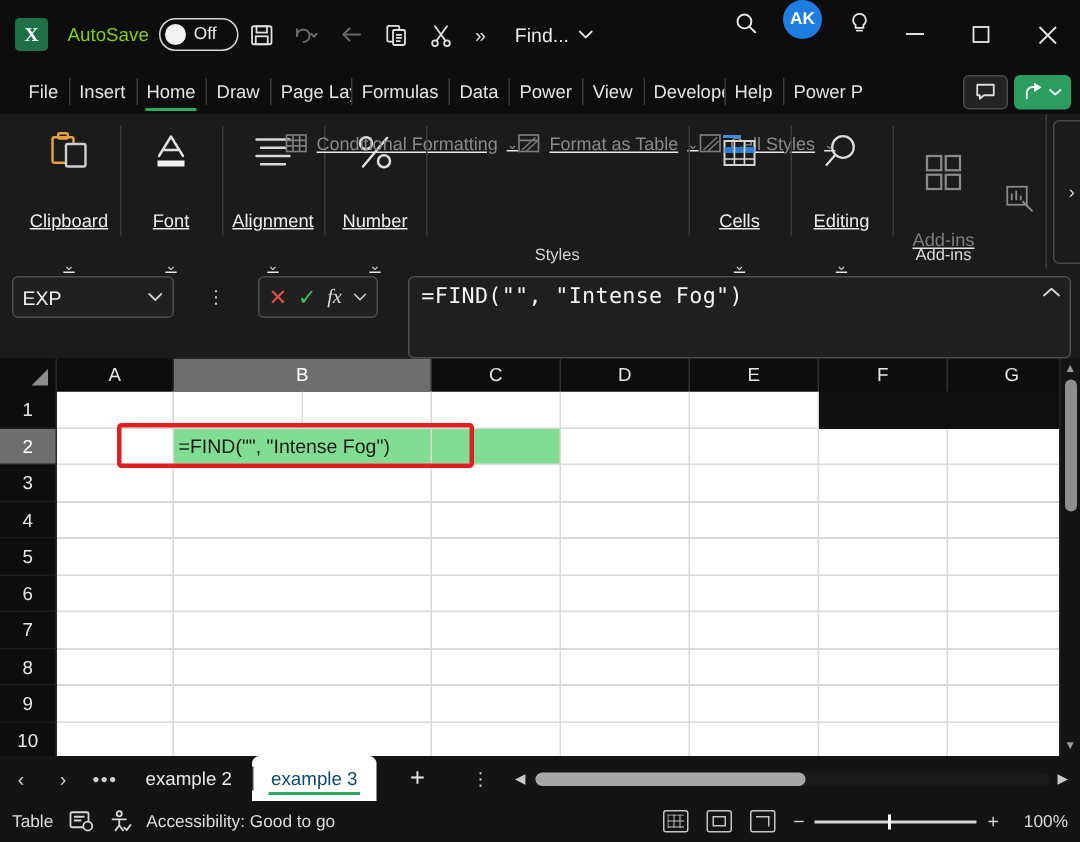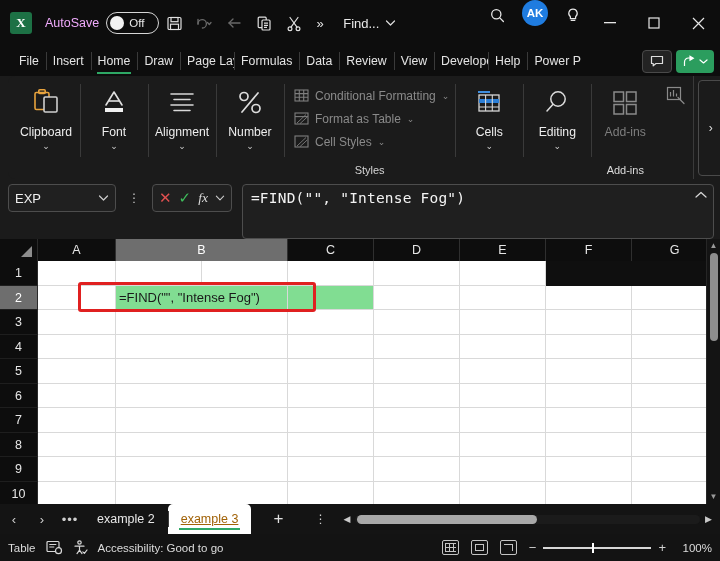--- a/index.html
+++ b/index.html
@@ -17,21 +17,21 @@
   .titlebar {
     height: 46px; background: #0d0d0d; display: flex; align-items: center;
     padding: 0 0 0 10px; flex: none; position: relative;
   }
   .xl-logo {
     width: 22px; height: 22px; background: #1d7145; border-radius: 3px;
     display: flex; align-items: center; justify-content: center;
     color: #fff; font-size: 13px; font-weight: bold; font-family: "Liberation Serif", serif;
     flex: none;
   }
-  .autosave-label { font-size: 12.5px; color: #f0abfc; margin-left: 13px; white-space: nowrap; }
+  .autosave-label { font-size: 12.5px; color: #84cc16; margin-left: 13px; white-space: nowrap; }
   .toggle {
     margin-left: 7px; width: 53px; height: 22px; border-radius: 11px;
     border: 1.4px solid #d6d6d6; display: flex; align-items: center; padding: 0 3px;
     flex: none;
   }
   .toggle .knob { width: 14px; height: 14px; border-radius: 50%; background: #f2f2f2; flex:none; }
   .toggle .tlabel { font-size: 11.5px; color: #e8e8e8; margin-left: 5px; }
   .tbtn {
     width: 30px; height: 30px; display: flex; align-items: center; justify-content: center;
     flex: none; color: #e0e0e0;
@@ -73,40 +73,40 @@
   .share-btn {
     height: 23px; padding: 0 6px; background: #2b9d5e; border-radius: 4px;
     display: flex; align-items: center; gap: 3px; color: #fff;
   }
 
   
   .ribbon {
     height: 103px; background: #1b1b1b; margin: 0 8px; border-radius: 7px;
     display: flex; align-items: stretch; flex: none; position: relative; padding-left: 4px;
   }
-  .rgroup { display: flex; flex-direction: column; align-items: center; justify-content: flex-start;
-            padding: 7px 0 0 0; position: relative; }
+  .rgroup { display: flex; align-items: center; justify-content: center;
+            padding: 7px 0 0 0; position: relative; text-decoration: underline; }
   .rgroup + .rgroup::before {
     content:""; position:absolute; left:0; top:8px; bottom:22px; width:1px; background:#3a3a3a;
   }
-  .bigbtn { display:flex; flex-direction:column; align-items:center; width: 68px; }
+  .bigbtn { display:flex; flex-direction:column; align-items:center; width: 68px; gap: 16px; }
   .bigbtn .bi { height: 40px; display:flex; align-items:center; justify-content:center; }
   .bigbtn .bl { font-size: 12.2px; color: #ededed; margin-top: 2px; white-space: nowrap; }
   .bigbtn .bc { font-size: 9px; color: #cfcfcf; line-height: 8px; margin-top: 3px; }
   .bigbtn.dimmed .bl { color: #7e7e7e; }
   .styles-group { padding: 8px 6px 0 10px; align-items: flex-start; width: 175px; }
   .srow { display: flex; align-items: center; gap: 6px; height: 23px; color: #8a8a8a; font-size: 12px; white-space: nowrap; }
   .grp-caption { position: absolute; bottom: 3px; left: 0; right: 0; text-align: center; font-size: 11px; color: #dcdcdc; }
   .grp-caption.dim { color: #d4d4d4; }
   .ribbon-tail { margin-left: auto; display: flex; align-items: stretch; }
   .overflow-col { width: 34px; border-left: 1px solid #3a3a3a; display:flex; align-items:center; justify-content:center; }
   .ovbox { width: 26px; height: 96px; border: 1px solid #4a4a4a; border-radius: 4px; display:flex; align-items:center; justify-content:center; color:#ddd; font-size: 12px;}
 
   
-  .fbar { height: 60px; background: #1b1b1b; display: flex; align-items: flex-start; padding: 5px 6px 0 8px; flex: none; gap: 10px; }
+  .fbar { height: 60px; background: #1b1b1b; display: flex; align-items: flex-start; padding: 5px 6px 0 8px; flex: none; gap: 20px; }
   .namebox {
     width: 108px; height: 28px; border: 1px solid #4d4d4d; border-radius: 4px; background: #202020;
     display: flex; align-items: center; padding: 0 6px; justify-content: space-between;
   }
   .namebox span { font-size: 13px; color: #f0f0f0; }
   .vdots { width: 16px; height: 28px; display:flex; align-items:center; justify-content:center; color:#c9c9c9; font-size:12px; letter-spacing:0; }
   .fxgroup {
     height: 28px; border: 1px solid #4d4d4d; border-radius: 4px; background: #202020;
     display: flex; align-items: center; padding: 0 6px; gap: 7px;
   }
@@ -165,21 +165,21 @@
   
   .sheetbar { height: 30px; background: #141414; display: flex; align-items: stretch; flex: none; }
   .navbtn { width: 28px; display: flex; align-items: center; justify-content: center; color: #cfcfcf; font-size: 13px; }
   .navbtn.dots { letter-spacing: 1px; font-size: 13px; }
   .sheettab {
     padding: 0 13px; display: flex; align-items: center; font-size: 12.5px; color: #e8e8e8;
     position: relative;
   }
   .sheettab + .sheettab::before { content:""; position:absolute; left:0; top:7px; bottom:7px; width:1px; background:#3d3d3d; }
   .sheettab.active {
-    background: #ffffff; color: #a16207; border-radius: 5px 5px 0 0; font-weight: normal; text-decoration: underline;
+    background: #ffffff; color: #0c4a6e; border-radius: 5px 5px 0 0; font-weight: normal;
   }
   .sheettab.active::after {
     content:""; position:absolute; left: 11px; right: 11px; bottom: 4px; height: 2.2px; background: #2ea865;
   }
   .addsheet { width: 54px; display: flex; align-items: center; justify-content: center; color: #e0e0e0; font-size: 17px; }
   .sheet-more { width: 30px; display: flex; align-items: center; justify-content: center; color: #cfcfcf; font-size: 12px; }
   .hscroll { flex: 1; display: flex; align-items: center; padding: 0 8px; gap: 5px; }
   .hscroll .harw { color: #c9c9c9; font-size: 9px; }
   .hscroll .htrack { flex: 1; height: 9px; background: #1b1b1b; border-radius: 5px; position: relative; }
   .hscroll .hthumb { position: absolute; left: 2px; top: 0; width: 180px; height: 9px; background: #a8a8a8; border-radius: 5px; }
@@ -294,21 +294,21 @@
   </div>
 
   <div class="tabstrip">
     <div class="tab">File</div>
     <div class="tab">Insert</div>
     <div class="tab active">Home</div>
     <div class="tab">Draw</div>
     <div class="tab clip">Page Layout</div>
     <div class="tab">Formulas</div>
     <div class="tab">Data</div>
-    <div class="tab">Review</div>
+    <div class="tab">Power</div>
     <div class="tab">View</div>
     <div class="tab clip">Developer</div>
     <div class="tab">Help</div>
     <div class="tab clip">Power Pivot</div>
     <div class="tabstrip-right">
       <div class="cmt-btn">
         <svg width="14" height="12" viewBox="0 0 14 12" fill="none" stroke="#ddd" stroke-width="1.2">
           <path d="M1.5 1.5 h11 v7 h-6.5 l-2.8 2.3 v-2.3 h-1.7 z" stroke-linejoin="round"></path>
         </svg>
       </div>

